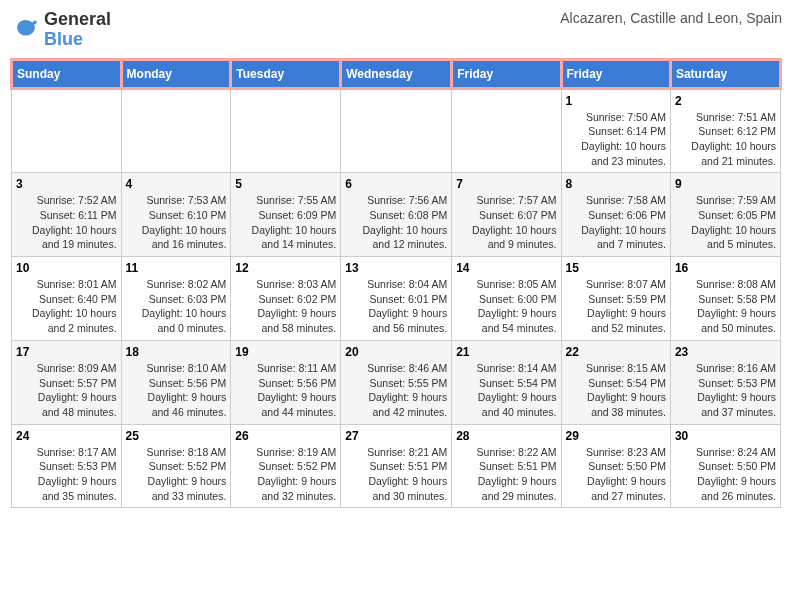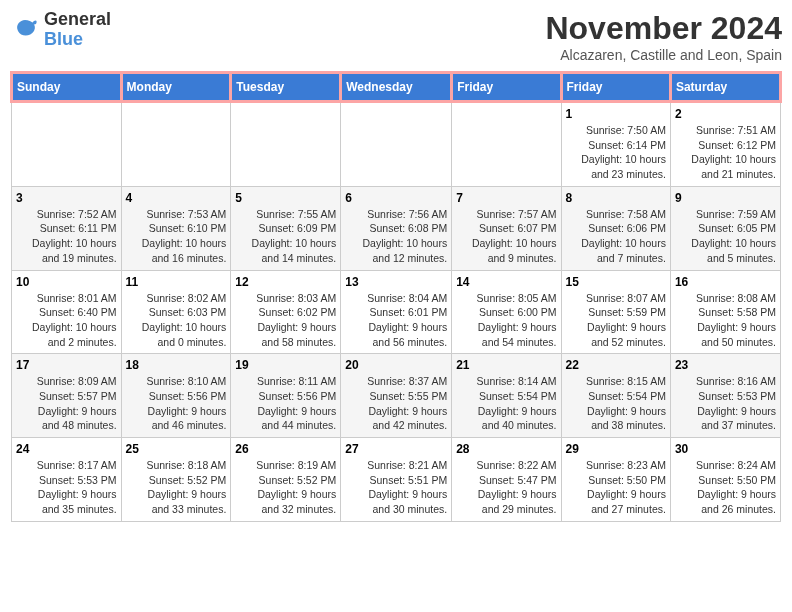--- a/index.html
+++ b/index.html
@@ -93,21 +93,20 @@
     <svg class="logo-bird" viewBox="0 0 30 30" xmlns="http://www.w3.org/2000/svg">
       <path d="M15 5 C10 5, 5 10, 8 16 C11 22, 20 22, 24 16 C27 10, 22 5, 15 5Z" fill="#4a90d9"></path>
       <path d="M22 8 C25 4, 28 5, 26 9 C24 10, 22 9, 22 8Z" fill="#4a90d9"></path>
     </svg>
     <div class="logo-text">
       <div>General</div>
       <div><span>Blue</span></div>
     </div>
   </div>
   <div class="title-block">
-    <div class="month-title">November 2024</div>
     <div class="location">Alcazaren, Castille and Leon, Spain</div>
   </div>
 </div>
 
 <table class="calendar">
   <thead>
     <tr>
     <th>Sunday</th>
         <th>Monday</th>
         <th>Tuesday</th>
@@ -258,21 +257,21 @@
         </td>
         <td>
           <div class="day-num">19</div>
           <div class="day-info" style="white-space: pre-line;">Sunrise: 8:11 AM
 Sunset: 5:56 PM
 Daylight: 9 hours
 and 44 minutes.</div>
         </td>
         <td>
           <div class="day-num">20</div>
-          <div class="day-info" style="white-space: pre-line;">Sunrise: 8:37 AM
+          <div class="day-info" style="white-space: pre-line;">Sunrise: 8:46 AM
 Sunset: 5:55 PM
 Daylight: 9 hours
 and 42 minutes.</div>
         </td>
         <td>
           <div class="day-num">21</div>
           <div class="day-info" style="white-space: pre-line;">Sunrise: 8:14 AM
 Sunset: 5:54 PM
 Daylight: 9 hours
 and 40 minutes.</div>
@@ -317,21 +316,21 @@
         <td>
           <div class="day-num">27</div>
           <div class="day-info" style="white-space: pre-line;">Sunrise: 8:21 AM
 Sunset: 5:51 PM
 Daylight: 9 hours
 and 30 minutes.</div>
         </td>
         <td>
           <div class="day-num">28</div>
           <div class="day-info" style="white-space: pre-line;">Sunrise: 8:22 AM
-Sunset: 5:47 PM
+Sunset: 5:51 PM
 Daylight: 9 hours
 and 29 minutes.</div>
         </td>
         <td>
           <div class="day-num">29</div>
           <div class="day-info" style="white-space: pre-line;">Sunrise: 8:23 AM
 Sunset: 5:50 PM
 Daylight: 9 hours
 and 27 minutes.</div>
         </td>

